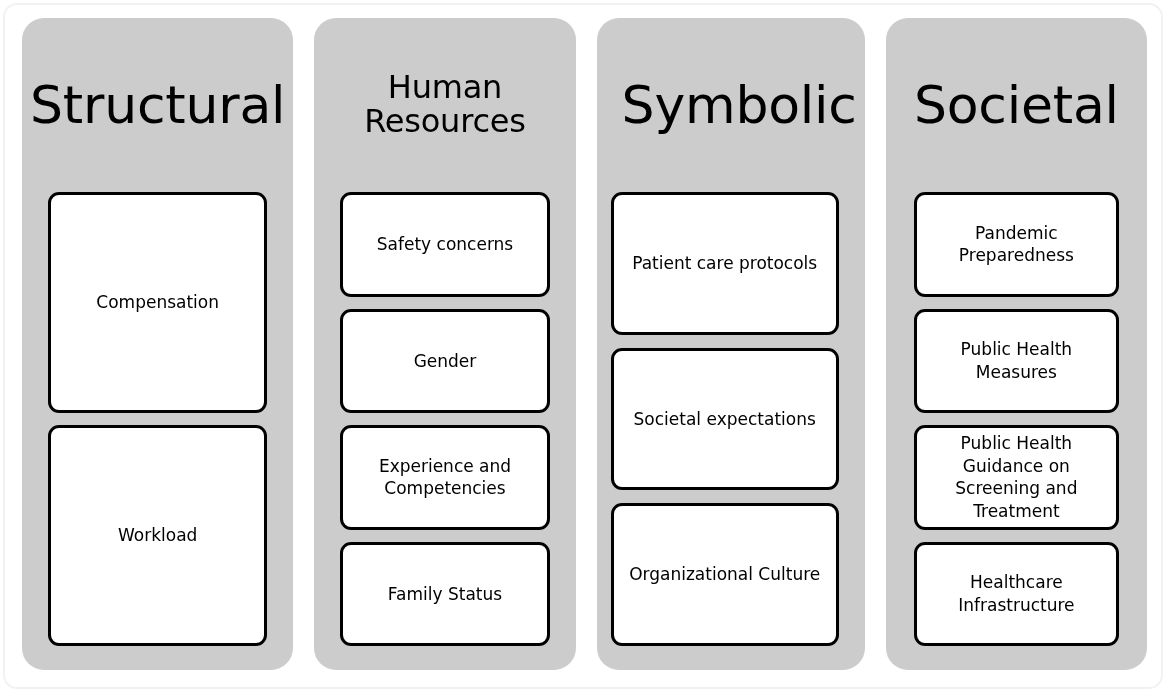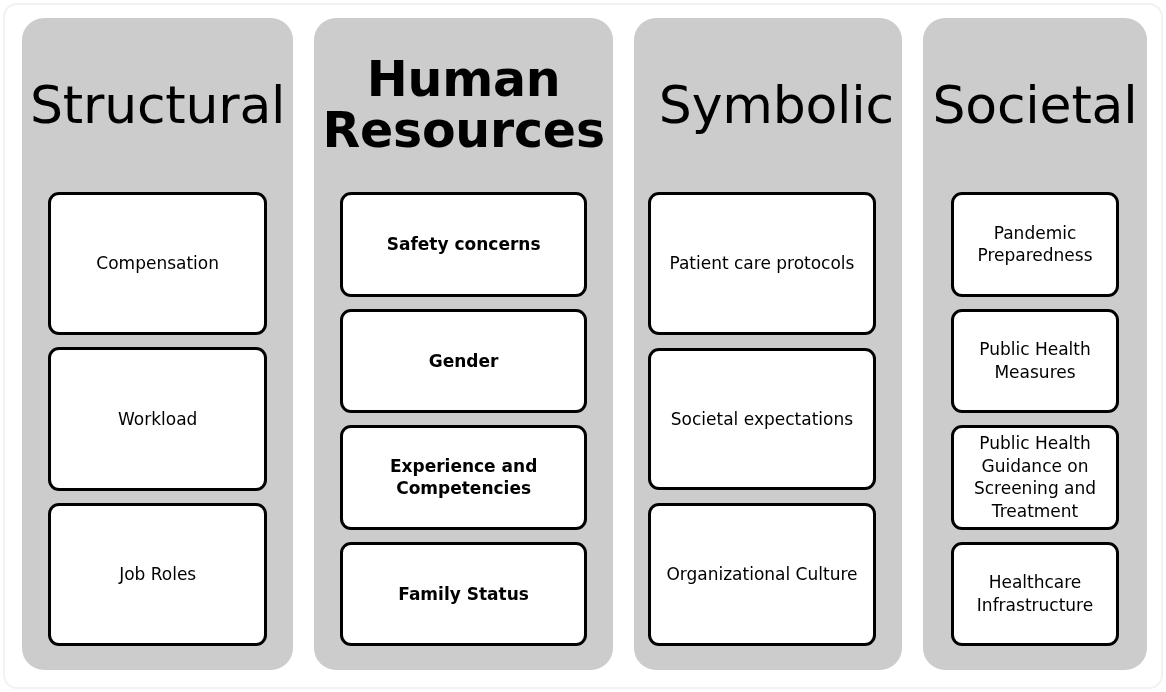--- a/index.html
+++ b/index.html
@@ -63,22 +63,21 @@
     font-size: 52px;
     line-height: 1.05;
     font-weight: 400;
     color: #000000;
     letter-spacing: -0.2px;
     padding: 0 8px;
     box-sizing: border-box;
     -webkit-user-select: none;
   }
   .col-title.two-line {
-    font-size: 49px;
-    font-weight: bold;
+    font-size: 32px;
   }
   .cards {
     flex: 1 1 auto;
     display: flex;
     flex-direction: column;
     justify-content: flex-start;
     gap: 12px;
     padding: 0 26px 22px 26px;
     box-sizing: border-box;
   }
@@ -93,21 +92,21 @@
     text-align: center;
     font-size: 17px;
     line-height: 1.32;
     color: #000000;
     padding: 4px 8px;
     box-sizing: border-box;
     min-height: 0;
   }
   
   .col-structural .cards { padding: 0 26px 24px 26px; }
-  .col-hr .cards       { padding: 0 26px 24px 26px; font-weight: bold; }
+  .col-hr .cards       { padding: 0 26px 24px 26px; }
   .col-symbolic .cards { padding: 0 26px 24px 14px; gap: 13px; }
   .col-political .cards{ padding: 0 28px 24px 28px; gap: 12px; }
   .col-symbolic .col-title { height: 174px; margin-left: 17px; }
 </style>
 </head>
 <body>
 
 <div id="canvas">
 
   <div id="outer-frame"></div>
@@ -115,23 +114,20 @@
   <div id="columns">
 
     <div class="column col-structural">
       <div class="col-title">Structural</div>
       <div class="cards">
         <div class="card">
           <span>Compensation</span>
         </div>
         <div class="card">
           <span>Workload</span>
-        </div>
-        <div class="card">
-          <span>Job Roles</span>
         </div>
       </div>
     </div>
 
     <div class="column col-hr">
       <div class="col-title two-line">Human Resources</div>
       <div class="cards">
         <div class="card">
           <span>Safety concerns</span>
         </div>

